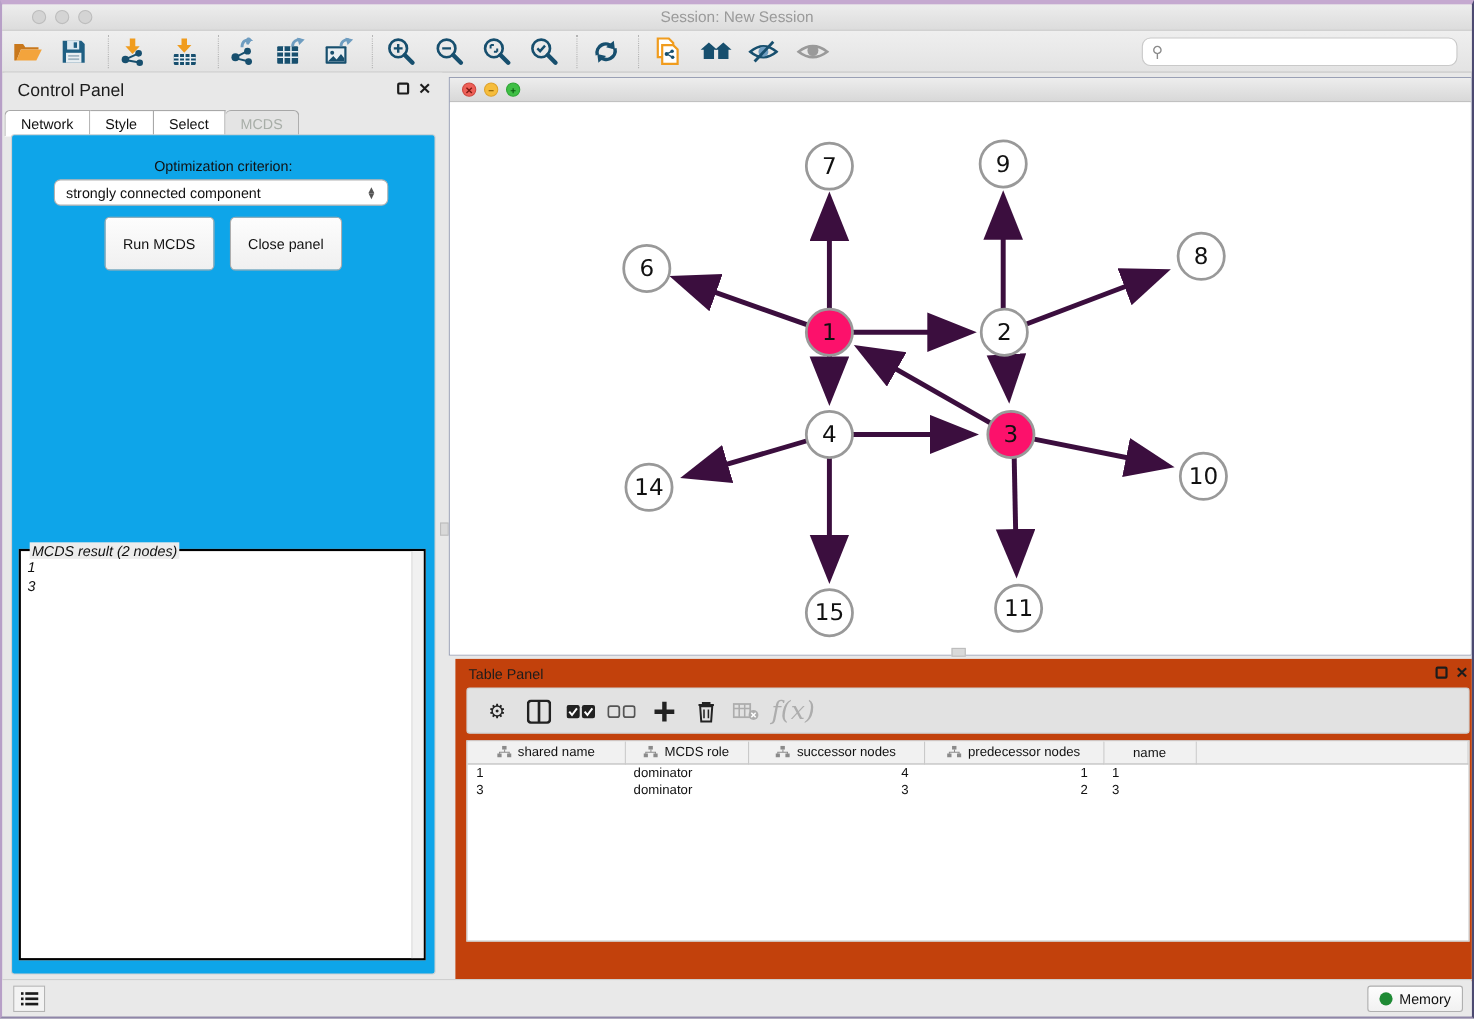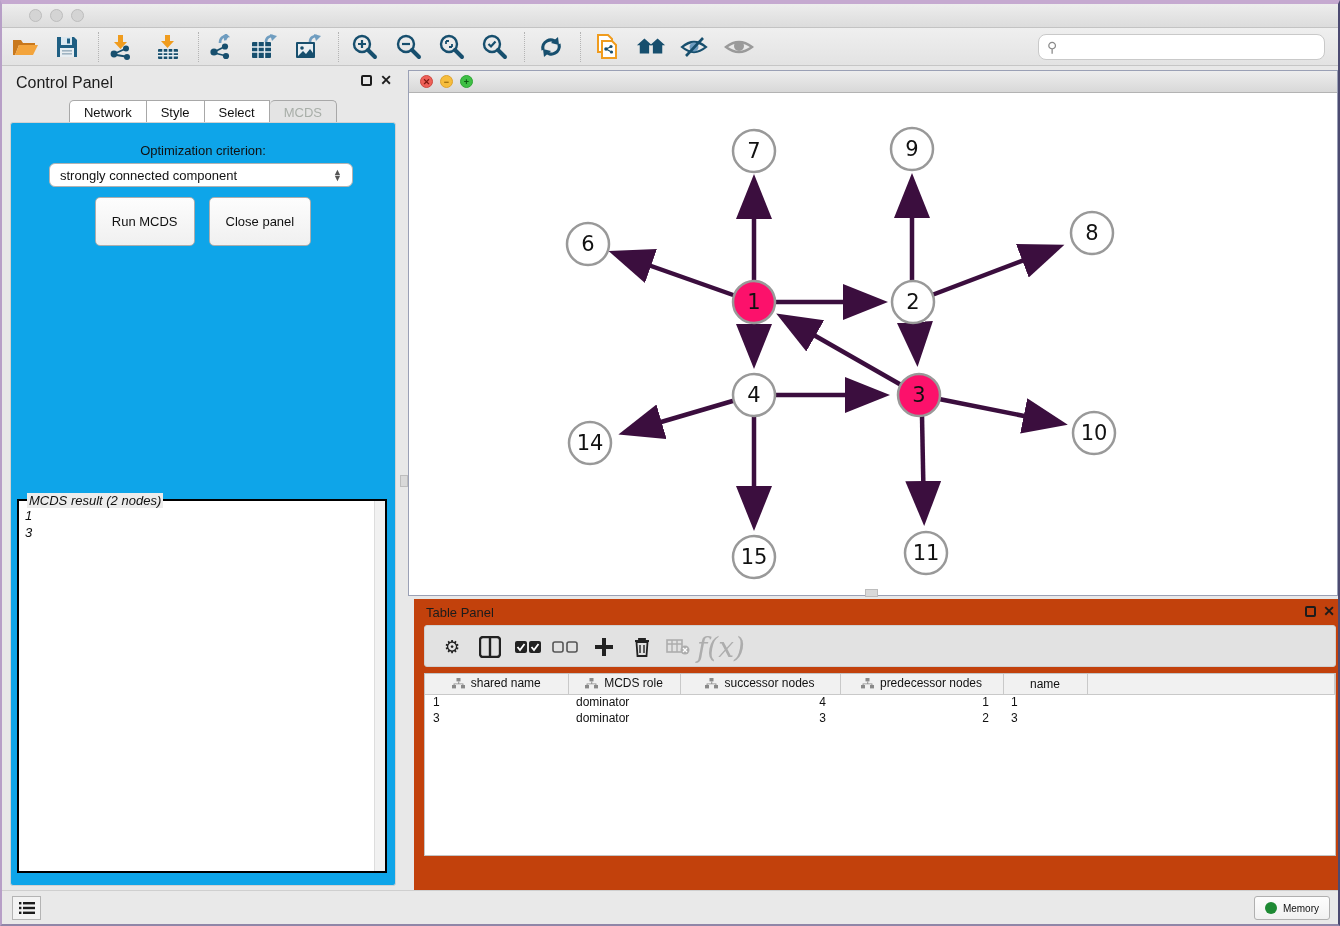--- a/index.html
+++ b/index.html
@@ -40,21 +40,21 @@
 
   
   .control-panel { left:2px; top:62px; width:398px; height:826px; background:#e8e8e8; }
   .panel-head { position:absolute; left:0; right:0; top:0; height:30px; }
   .panel-title { position:absolute; left:12px; top:8px; font-size:16px; color:#1c1c1c; }
   .float-btn { position:absolute; top:9px; width:11px; height:11px;
     border:2px solid #1c1c1c; border-radius:2px; cursor:pointer; }
   .close-btn { position:absolute; top:6px; font-size:14px; font-weight:bold;
     color:#1c1c1c; cursor:pointer; }
   .ctl-tabs { position:absolute; top:34px; left:0; right:0; display:flex;
-    justify-content:center; }
+    justify-content:flex-start; }
   .tabbtn { font-size:13px; padding:4px 14px; background:#fff;
     border:1px solid #a8a8a8; border-bottom:none; color:#111; cursor:pointer; }
   .tabbtn:first-child { border-radius:5px 0 0 0; }
   .tabbtn:last-child { border-radius:0 5px 0 0; }
   .tabbtn + .tabbtn { border-left:none; }
   .tabbtn.active { background:#e4e4e4; color:#a8aea8; border-radius:5px 5px 0 0; }
   .ctl-content { position:absolute; left:6px; right:6px; top:56px; bottom:6px;
     background:#0ea5e9; border:1px solid #d2d2d2; border-radius:3px; }
   .opt-label { position:absolute; left:0; right:0; top:20px; text-align:center;
     font-size:13px; color:#111; }
@@ -100,21 +100,21 @@
   .graph-node-label { font-family:"DejaVu Sans", sans-serif; }
 
   
   .table-panel { left:412px; top:595px; width:930px; height:293px; background:#c2410c; }
   .tp-toolbar { position:absolute; left:10px; right:8px; top:26px; height:42px;
     background:#e2e2e2; border:1px solid #d0d0d0; border-radius:3px; }
   .tp-icon { position:absolute; top:6px; width:30px; height:30px; display:flex;
     align-items:center; justify-content:center; cursor:pointer; font-size:18px;
     color:#222; }
   .tp-icon.disabled { color:#adadad; cursor:default; }
-  .fx { font-family:"DejaVu Serif", serif; font-style:italic; font-size:28px; }
+  .fx { font-family:"DejaVu Serif", serif; font-style:italic; font-size:23px; }
   .datatable { position:absolute; left:10px; right:8px; top:74px; bottom:36px;
     background:#fff; border:1px solid #c4c4c4; overflow:hidden; }
   table.grid { border-collapse:collapse; width:100%; table-layout:fixed; }
   .grid th { background:#f1f1f1; border-bottom:1px solid #c9c9c9;
     border-right:1px solid #c9c9c9; font-weight:normal; font-size:12px; color:#111;
     height:20px; text-align:center; white-space:nowrap; overflow:hidden; }
   .grid th .thwrap { display:inline-flex; align-items:center; gap:6px; }
   .grid td { font-size:12px; color:#111; height:16px; padding:0 4px;
     white-space:nowrap; overflow:hidden; }
   .grid td.al { text-align:left; padding-left:8px; }
@@ -129,30 +129,31 @@
 
   
   .statusbar { left:0; right:0; bottom:0; height:34px; background:#e9e9e9;
     border-top:1px solid #cfcfcf; }
   .list-btn { position:absolute; left:10px; top:5px; width:29px; height:24px;
     background:#f3f3f3; border:1px solid #b4b4b4; display:flex; align-items:center;
     justify-content:center; cursor:pointer; }
   .memory-btn { position:absolute; right:8px; top:5px; height:24px;
     background:linear-gradient(#fdfdfd,#f1f1f1); border:1px solid #b0b0b0;
     border-radius:3px; display:flex; align-items:center; gap:6px; padding:0 10px;
-    font-size:10px; color:#111; cursor:pointer; }
+    font-size:13px; color:#111; cursor:pointer; }
   .memdot { width:12px; height:12px; border-radius:50%; background:#1e8a34; }
 </style>
 </head>
 <body>
 
 <div class="abs titlebar">
   <span class="tl-dot" style="left:27px"></span>
   <span class="tl-dot" style="left:48px"></span>
   <span class="tl-dot" style="left:69px"></span>
+  <div class="title">Session: New Session</div>
 </div>
 
 <div class="abs toolbar">
   <span class="tb-icon" style="left:8px">
     <svg width="28" height="24" viewBox="0 0 28 24">
         <path d="M2 20 L2 5 L10 5 L12 8 L24 8 L24 10 L8 10 L4 20 Z" fill="#c9781c"></path>
         <path d="M4 20 L8 10 L27 10 L22 20 Z" fill="#f3a43c"></path>
       </svg>
     </span>
   <span class="tb-icon" style="left:50px">

